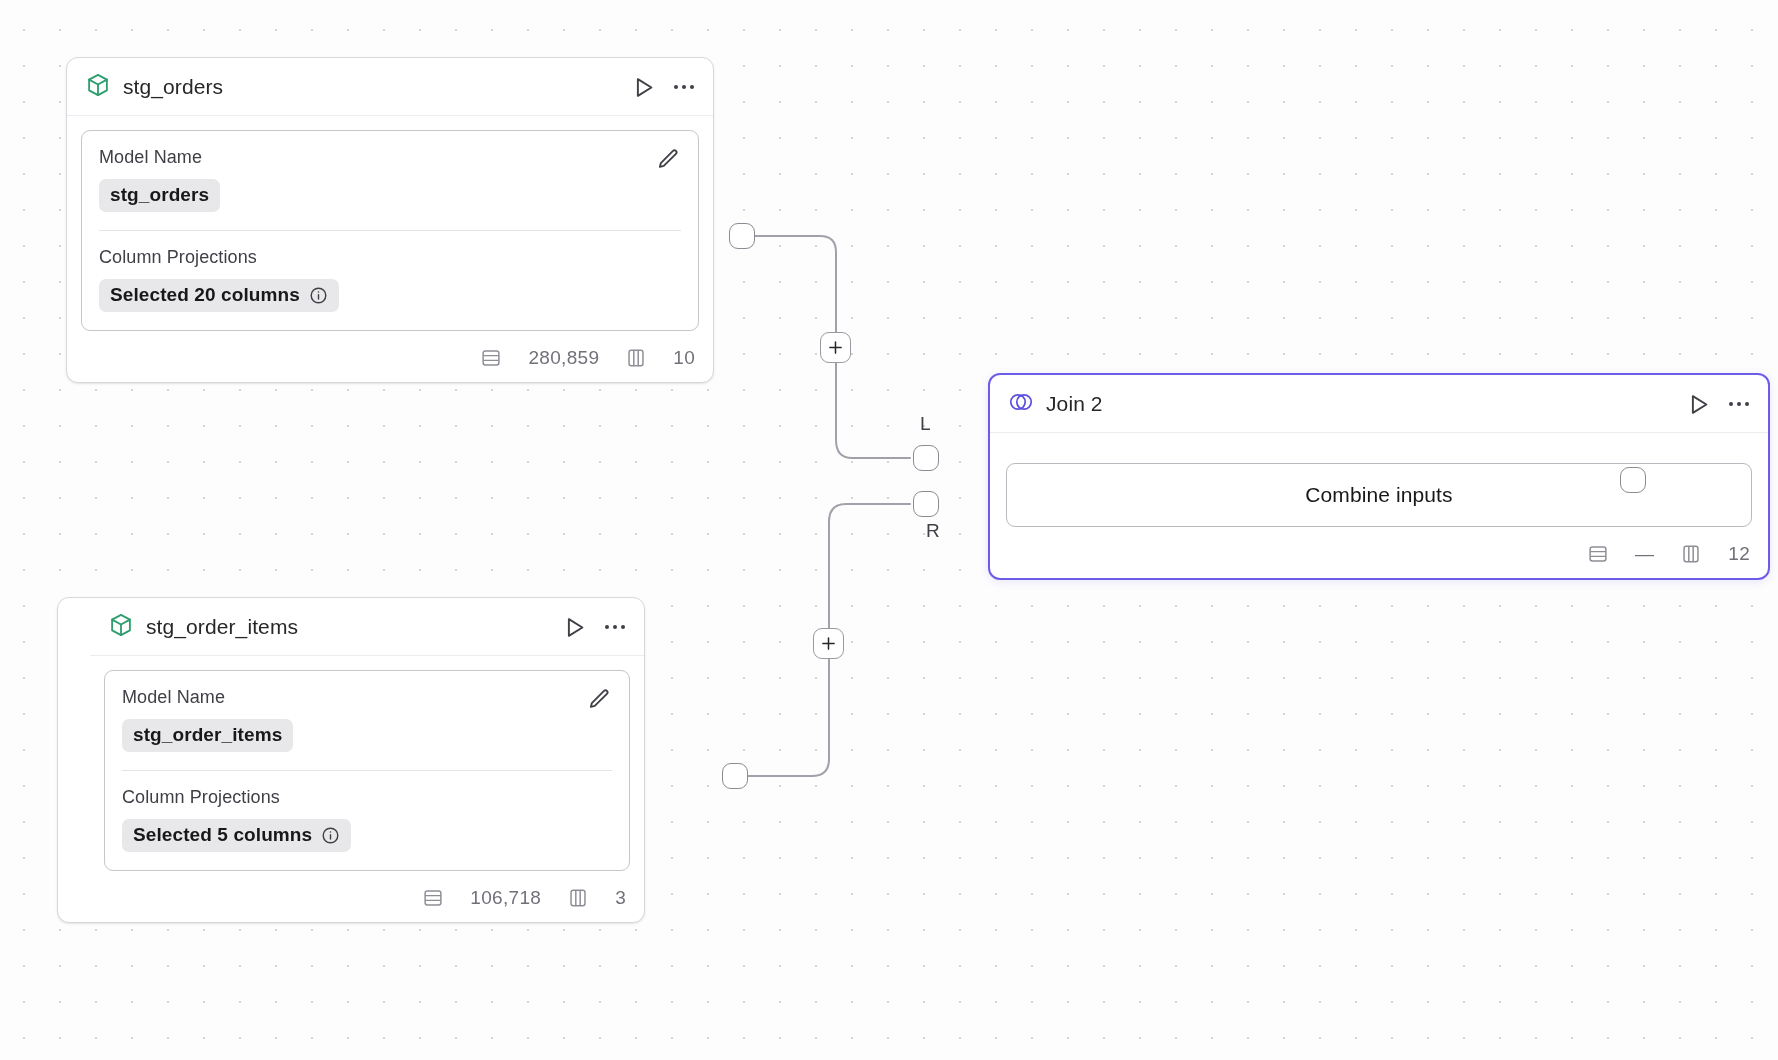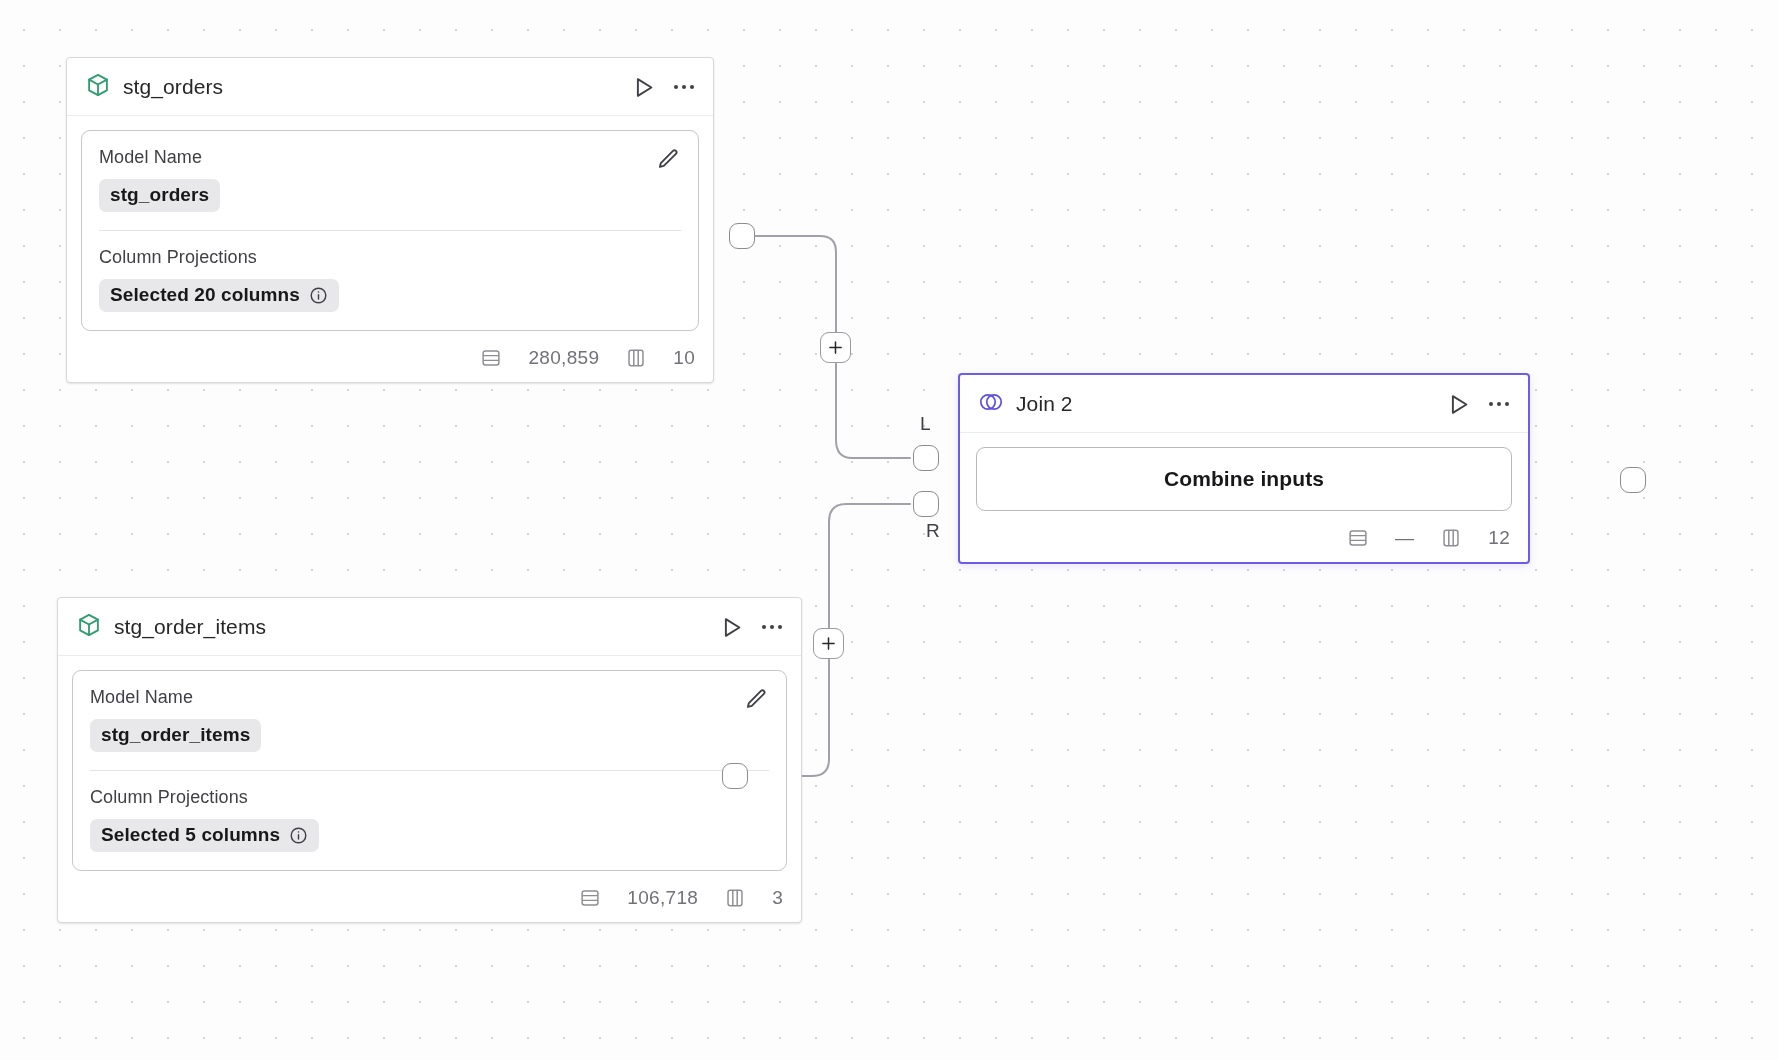--- a/index.html
+++ b/index.html
@@ -36,21 +36,21 @@
     stroke: #a1a1aa;
     stroke-width: 2;
     stroke-linecap: round;
   }
 
   
   .node {
     position: absolute;
     background: #ffffff;
     border: 1px solid #d8d8dc;
-    border-radius: 4px;
+    border-radius: 12px;
     box-shadow: 0 1px 3px rgba(16,18,27,.07), 0 1px 1px rgba(16,18,27,.04);
   }
   .node.selected {
     border: 2px solid #6c5ce7;
     box-shadow: 0 2px 8px rgba(108,92,231,.14);
   }
 
   .node-header {
     display: flex;
     align-items: center;
@@ -148,25 +148,26 @@
   .stat-val { letter-spacing: .3px; }
 
   
   .combine-btn {
     width: 100%;
     border: 1px solid #b9b9bf;
     border-radius: 9px;
     background: #ffffff;
     padding: 19px 0;
     font-size: 21px;
-    font-weight: bold;
+    font-weight: normal;
     color: #18181b;
     font-family: "Liberation Sans", sans-serif;
     cursor: pointer;
     letter-spacing: .1px;
+    margin-top: 16px;
   }
 
   
   .port {
     position: absolute;
     width: 26px;
     height: 26px;
     border: 1.8px solid #8b8b93;
     border-radius: 9px;
     background: #ffffff;
@@ -290,21 +291,21 @@
   </div>
 
   <div class="port" style="left:729px; top:223px;"></div>
 
   <div class="plus-btn" style="left:820px; top:332px;">
     <svg width="17" height="17" viewBox="0 0 20 20" stroke="#27272a" stroke-width="1.8" stroke-linecap="round">
       <path d="M10 3.4v13.2M3.4 10h13.2"></path>
     </svg>
   </div>
 
-  <div class="node" style="left:57px; top:597px; width:745px;">
+  <div class="node" style="left:57px; top:597px; width:588px;padding-left:32px;">
 
     <div class="node-header">
       <span class="icon">
         <svg width="26" height="26" viewBox="0 0 24 24" fill="none" stroke="#2f9e6e" stroke-width="1.7" stroke-linejoin="round" stroke-linecap="round">
           <path d="M12 2.6 20.2 7v10L12 21.4 3.8 17V7z"></path>
           <path d="M3.8 7 12 11.6 20.2 7"></path>
           <path d="M12 11.6V21.4"></path>
         </svg>
       </span>
       <span class="node-title">stg_order_items</span>
@@ -382,21 +383,21 @@
   </div>
 
   <div class="port" style="left:722px; top:763px;"></div>
 
   <div class="plus-btn" style="left:813px; top:628px;">
     <svg width="17" height="17" viewBox="0 0 20 20" stroke="#27272a" stroke-width="1.8" stroke-linecap="round">
       <path d="M10 3.4v13.2M3.4 10h13.2"></path>
     </svg>
   </div>
 
-  <div class="node selected" style="left:958px; top:373px; width:572px;">
+  <div class="node selected" style="left:988px; top:373px; width:782px;">
 
     <div class="node-header">
       <span class="icon">
         <svg width="26" height="26" viewBox="0 0 26 26" fill="none" stroke="#5b4ee0" stroke-width="1.7">
           <circle cx="10" cy="13" r="7.2"></circle>
           <circle cx="16" cy="13" r="7.2"></circle>
         </svg>
       </span>
       <span class="node-title">Join 2</span>
       <span class="hdr-actions">

